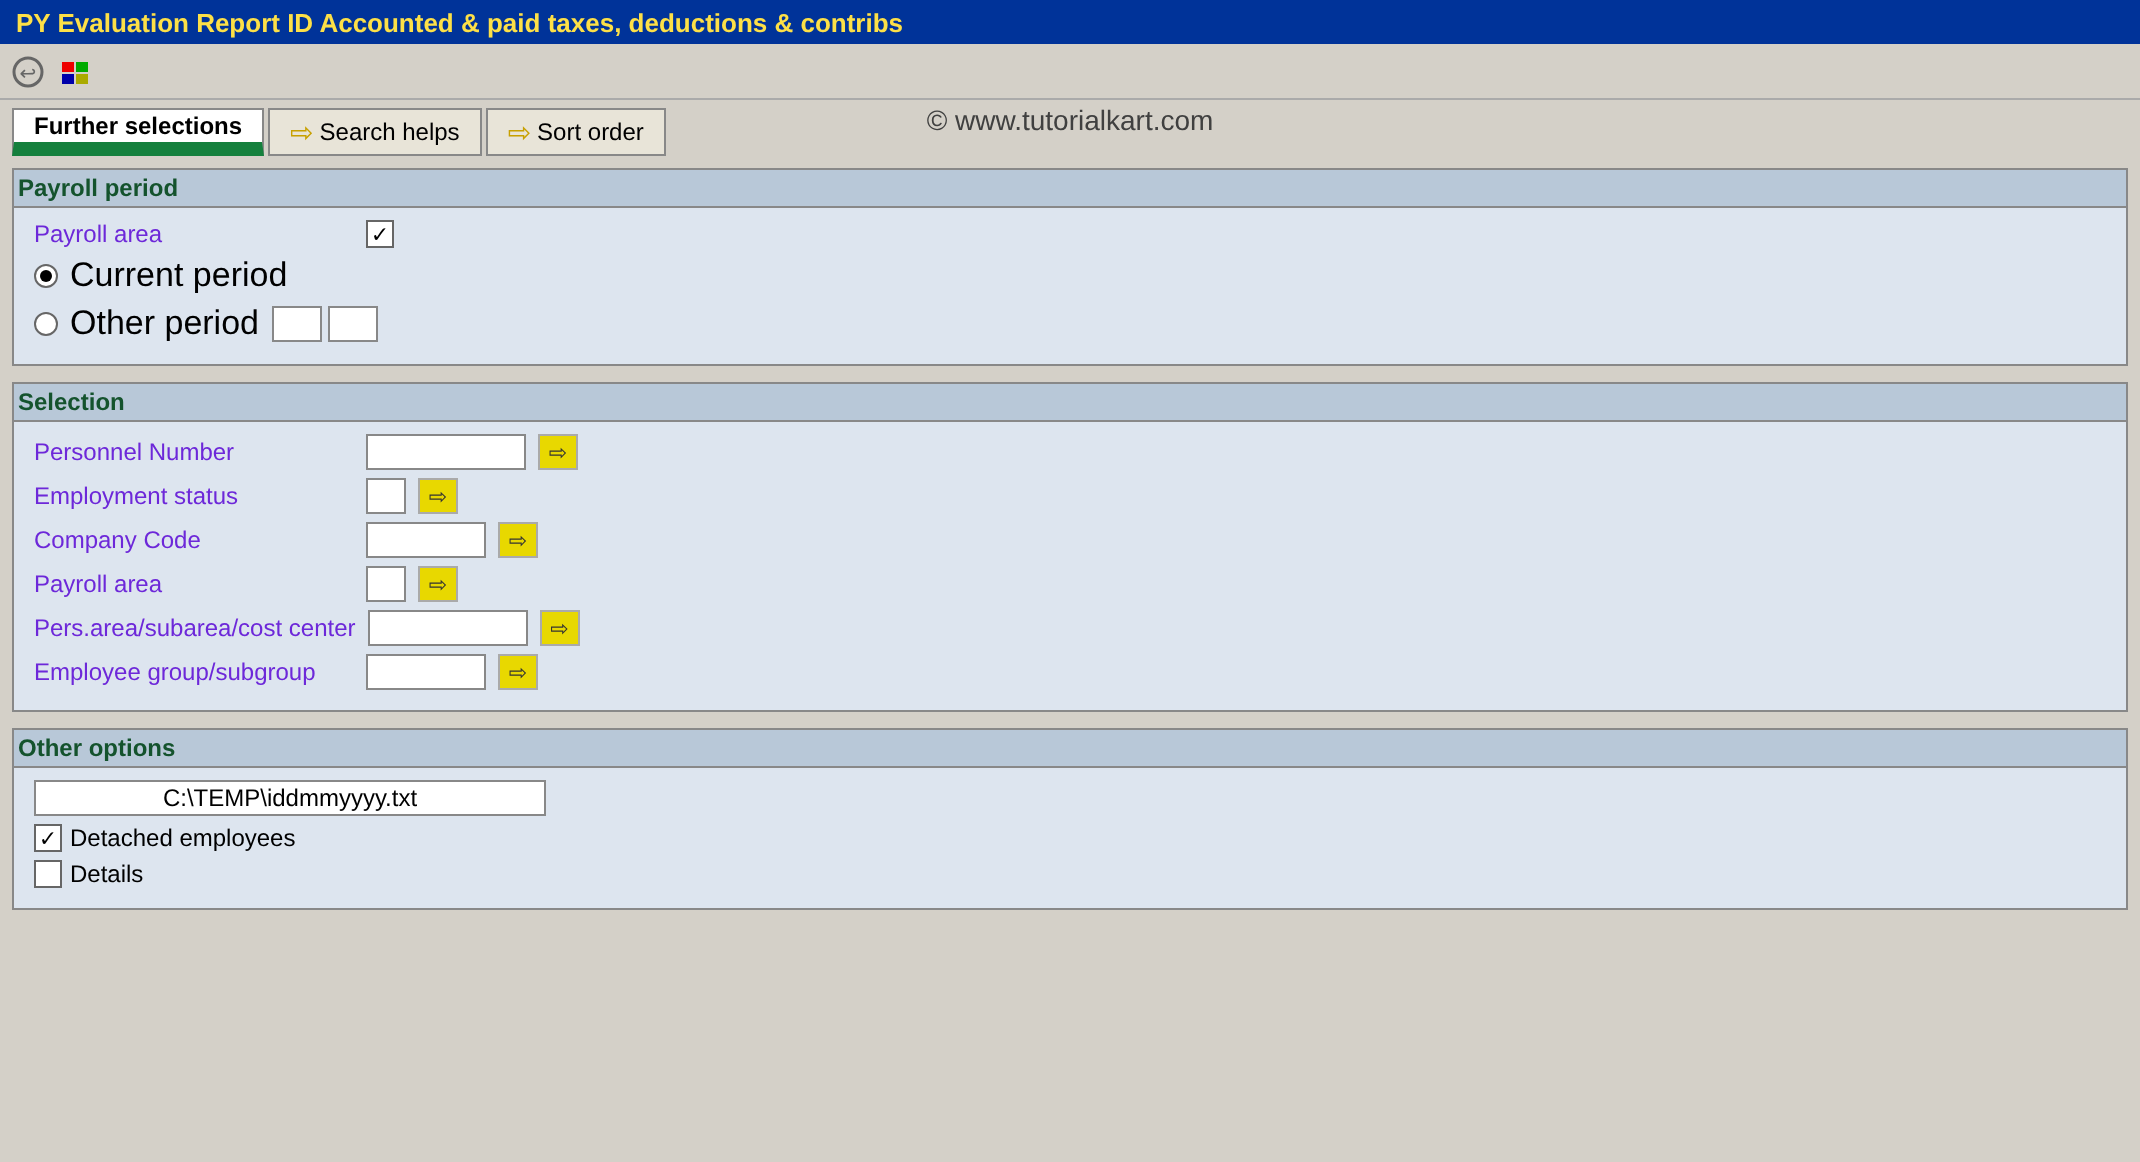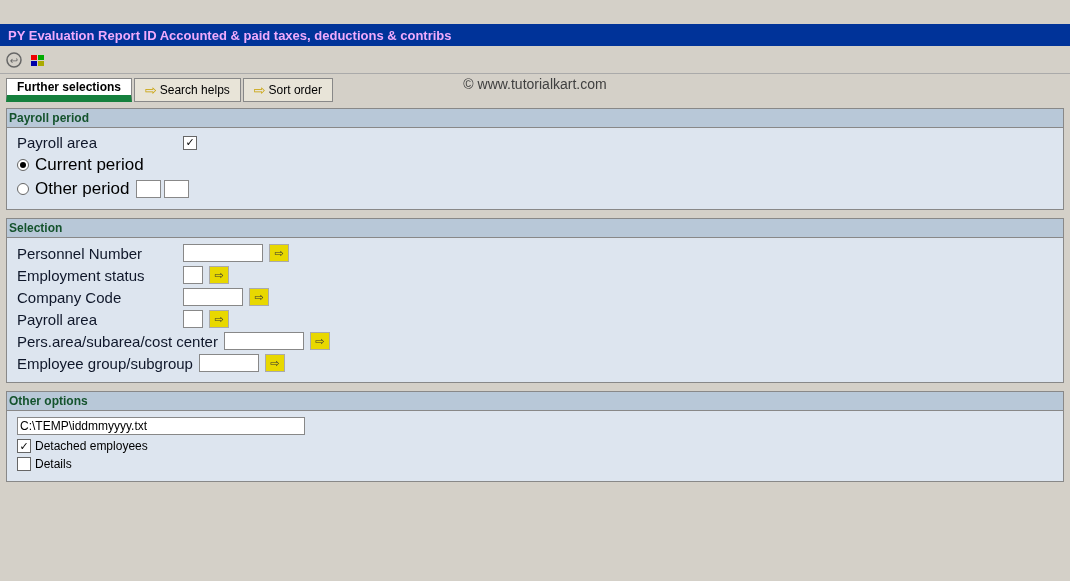--- a/index.html
+++ b/index.html
@@ -6,28 +6,27 @@
     body {
       font-family: Arial, sans-serif;
       font-size: 12px;
       background: #d4d0c8;
       width: 1070px;
       height: 581px;
       overflow: hidden;
     }
     .title-bar {
       background: #003399;
-      color: #f0abfc;
+      color: #fde047;
       padding: 3px 8px;
       font-size: 13px;
       font-weight: bold;
       height: 22px;
       display: flex;
       align-items: center;
-      margin-top: 24px;
     }
     .toolbar {
       background: #d4d0c8;
       padding: 2px 4px;
       height: 28px;
       display: flex;
       align-items: center;
       gap: 4px;
       border-bottom: 1px solid #aaa;
     }
@@ -98,36 +97,36 @@
       background: #dde5ef;
     }
     .form-row {
       display: flex;
       align-items: center;
       margin-bottom: 4px;
       gap: 6px;
     }
     .form-label {
       min-width: 160px;
-      font-size: 15px;
-      color: #0f172a;
+      font-size: 12px;
+      color: #6d28d9;
     }
     .form-label-wide {
       min-width: 200px;
     }
     .form-input {
       border: 1px solid #888;
       background: white;
       height: 18px;
       font-size: 12px;
       padding: 0 2px;
     }
     .input-sm { width: 60px; }
     .input-md { width: 80px; }
-    .input-lg { width: 288px; }
+    .input-lg { width: 256px; text-align: center; }
     .input-xs { width: 20px; }
     .input-period { width: 25px; }
     .arrow-btn {
       width: 20px;
       height: 18px;
       background: #e8d800;
       border: 1px solid #aaa;
       display: flex;
       align-items: center;
       justify-content: center;

